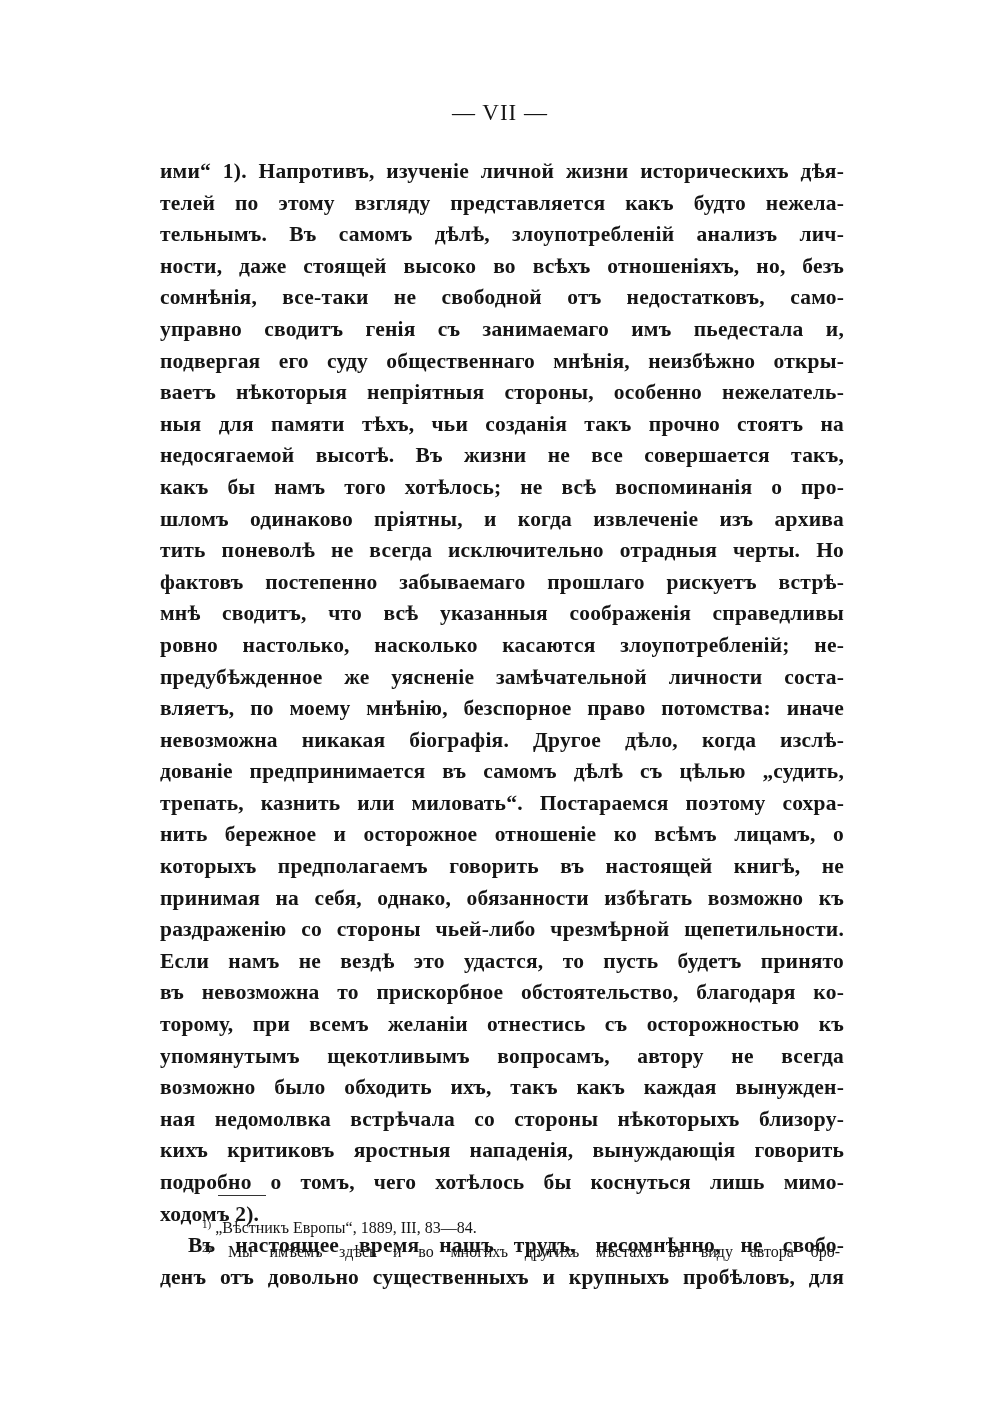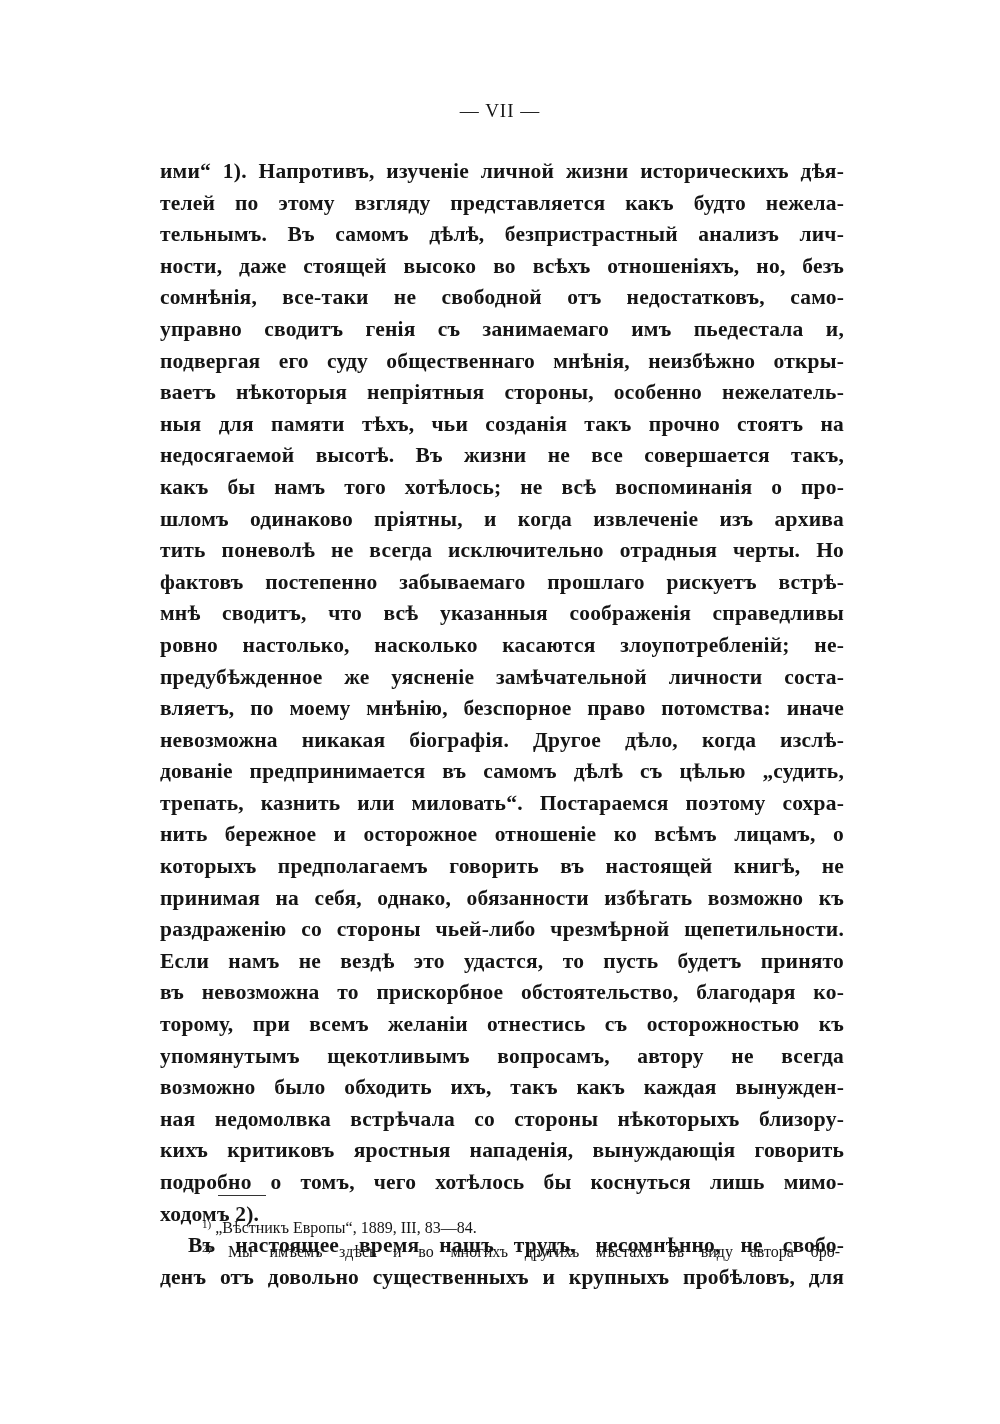--- a/index.html
+++ b/index.html
@@ -4,21 +4,21 @@
   <style>
     html, body { margin: 0; padding: 0; background: #ffffff; }
     body { width: 1000px; height: 1424px; position: relative; overflow: hidden; }
     .page {
       position: absolute; left: 0; top: 0; width: 1000px; height: 1424px;
       background: #ffffff; color: #151515;
       font-family: "DejaVu Serif", "Liberation Serif", serif;
     }
     .folio {
       position: absolute; top: 100px; left: 0; width: 1000px;
-      text-align: center; font-size: 19px; letter-spacing: 1px;
+      text-align: center; font-size: 23px; letter-spacing: 1px;
       font-family: "Liberation Serif", serif;
     }
     .body-text {
       position: absolute; left: 160px; top: 156px; width: 684px;
     }
     .line {
       height: 31.6px; line-height: 31.6px;
       font-size: 21.5px; white-space: nowrap;
       text-align: justify; text-align-last: justify;
       font-family: "Liberation Serif", serif;
@@ -45,21 +45,21 @@
   </style>
 </head>
 <body>
 
 <div class="page">
   <div class="folio">— VII —</div>
 
   <div class="body-text">
     <div class="line">ими“ 1). Напротивъ, изученіе личной жизни историческихъ дѣя-</div>
     <div class="line">телей по этому взгляду представляется какъ будто нежела-</div>
-    <div class="line">тельнымъ. Въ самомъ дѣлѣ, безпристрастный анализъ лич-</div>
+    <div class="line">тельнымъ. Въ самомъ дѣлѣ, злоупотребленій анализъ лич-</div>
     <div class="line">ности, даже стоящей высоко во всѣхъ отношеніяхъ, но, безъ</div>
     <div class="line">сомнѣнія, все-таки не свободной отъ недостатковъ, само-</div>
     <div class="line">управно сводитъ генія съ занимаемаго имъ пьедестала и,</div>
     <div class="line">подвергая его суду общественнаго мнѣнія, неизбѣжно откры-</div>
     <div class="line">ваетъ нѣкоторыя непріятныя стороны, особенно нежелатель-</div>
     <div class="line">ныя для памяти тѣхъ, чьи созданія такъ прочно стоятъ на</div>
     <div class="line">недосягаемой высотѣ. Въ жизни не все совершается такъ,</div>
     <div class="line">какъ бы намъ того хотѣлось; не всѣ воспоминанія о про-</div>
     <div class="line">шломъ одинаково пріятны, и когда извлеченіе изъ архива</div>
     <div class="line">тить поневолѣ не всегда исключительно отрадныя черты. Но</div>

